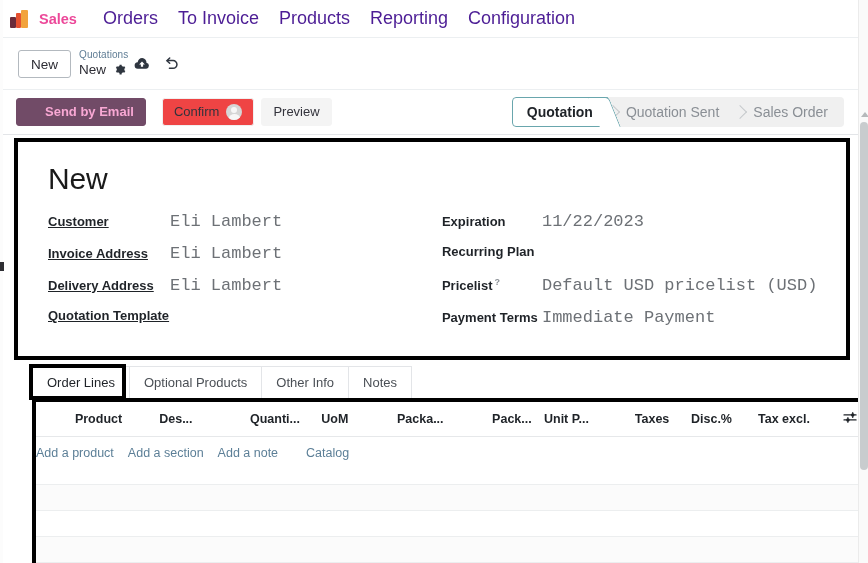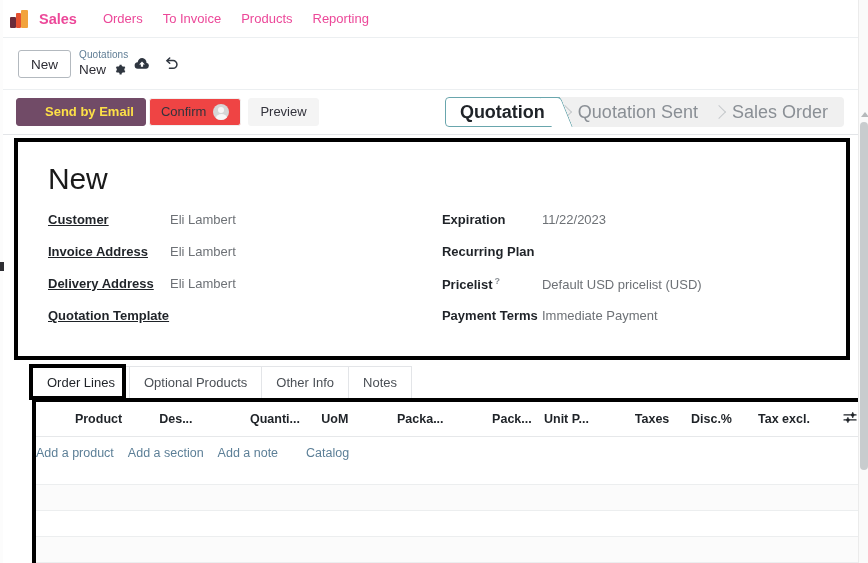--- a/index.html
+++ b/index.html
@@ -43,22 +43,22 @@
   .app-icon .b3 { left: 11px; width: 7px; height: 18px; background: #f2a33c; }
 
   .app-name {
     font-size: 14.5px;
     font-weight: 700;
     color: #ec4899;
     margin-right: 16px;
     white-space: nowrap;
   }
   .menu-item {
-    font-size: 13px;
-    color: #ec4899;
+    font-size: 18px;
+    color: #4c1d95;
     padding: 4px 10px;
     white-space: nowrap;
     cursor: pointer;
   }
 
   
   .cp {
     position: absolute;
     left: 0; top: 38px;
     width: 858px; height: 52px;
@@ -111,24 +111,24 @@
     height: 28px;
     line-height: 18px;
     cursor: pointer;
     white-space: nowrap;
     display: inline-flex;
     align-items: center;
     gap: 7px;
   }
   .btn-primary {
     background: #714b67;
-    color: #fde047;
+    color: #f9a8d4;
     border: 1px solid #714b67;
     font-weight: 700;
-    margin-right: 3px;
+    margin-right: 16px;
     padding-left: 28px;
   }
   .btn-sec {
     background: #ef4444;
     color: #33333c;
     border: 1px solid #f0f0f0;
     margin-right: 7px;
   }
   .btn-sec.plain { background: #f4f4f4; border-color: #f4f4f4; }
   .avatar-mini {
@@ -155,21 +155,21 @@
     display: flex;
     align-items: center;
     background: #f0f0f0;
     border-radius: 4px;
     height: 30px;
     padding: 0;
     overflow: hidden;
   }
   .pstep {
     position: relative;
-    font-size: 18px;
+    font-size: 14px;
     color: #8a8f95;
     padding: 0 16px 0 18px;
     height: 30px;
     display: flex;
     align-items: center;
     white-space: nowrap;
     cursor: pointer;
   }
   .pstep + .pstep::before {
     content: "";
@@ -232,24 +232,25 @@
   .frow { display: flex; align-items: baseline; height: 32px; }
   .flabel {
     font-size: 13px;
     font-weight: 700;
     color: #1f2328;
     white-space: nowrap;
   }
   .fcol-left .flabel { width: 122px; text-decoration: underline; }
   .fcol-right .flabel { width: 100px; }
   .fvalue {
-    font-size: 13px;
+    font-size: 17px;
     color: #6d7176;
     white-space: nowrap;
     cursor: text;
+    font-family: Liberation Mono, monospace;
   }
   .help-q {
     font-size: 9px;
     color: #8a8f95;
     vertical-align: super;
     margin-left: 2px;
     cursor: help;
   }
 
   
@@ -375,20 +376,21 @@
     <div class="app-icon">
       <span class="b1"></span>
         <span class="b2"></span>
         <span class="b3"></span>
     </div>
     <div class="app-name">Sales</div>
     <div class="menu-item">Orders</div>
     <div class="menu-item">To Invoice</div>
     <div class="menu-item">Products</div>
     <div class="menu-item">Reporting</div>
+    <div class="menu-item">Configuration</div>
   </div>
 
   <div class="cp">
     <div class="new-btn">New</div>
     <div class="bc">
       <div class="bc-parent">Quotations</div>
       <div class="bc-row">
         <span class="bc-current">New</span>
         <span class="ic">
           <svg width="13" height="13" viewBox="0 0 16 16" fill="#2f3640">

